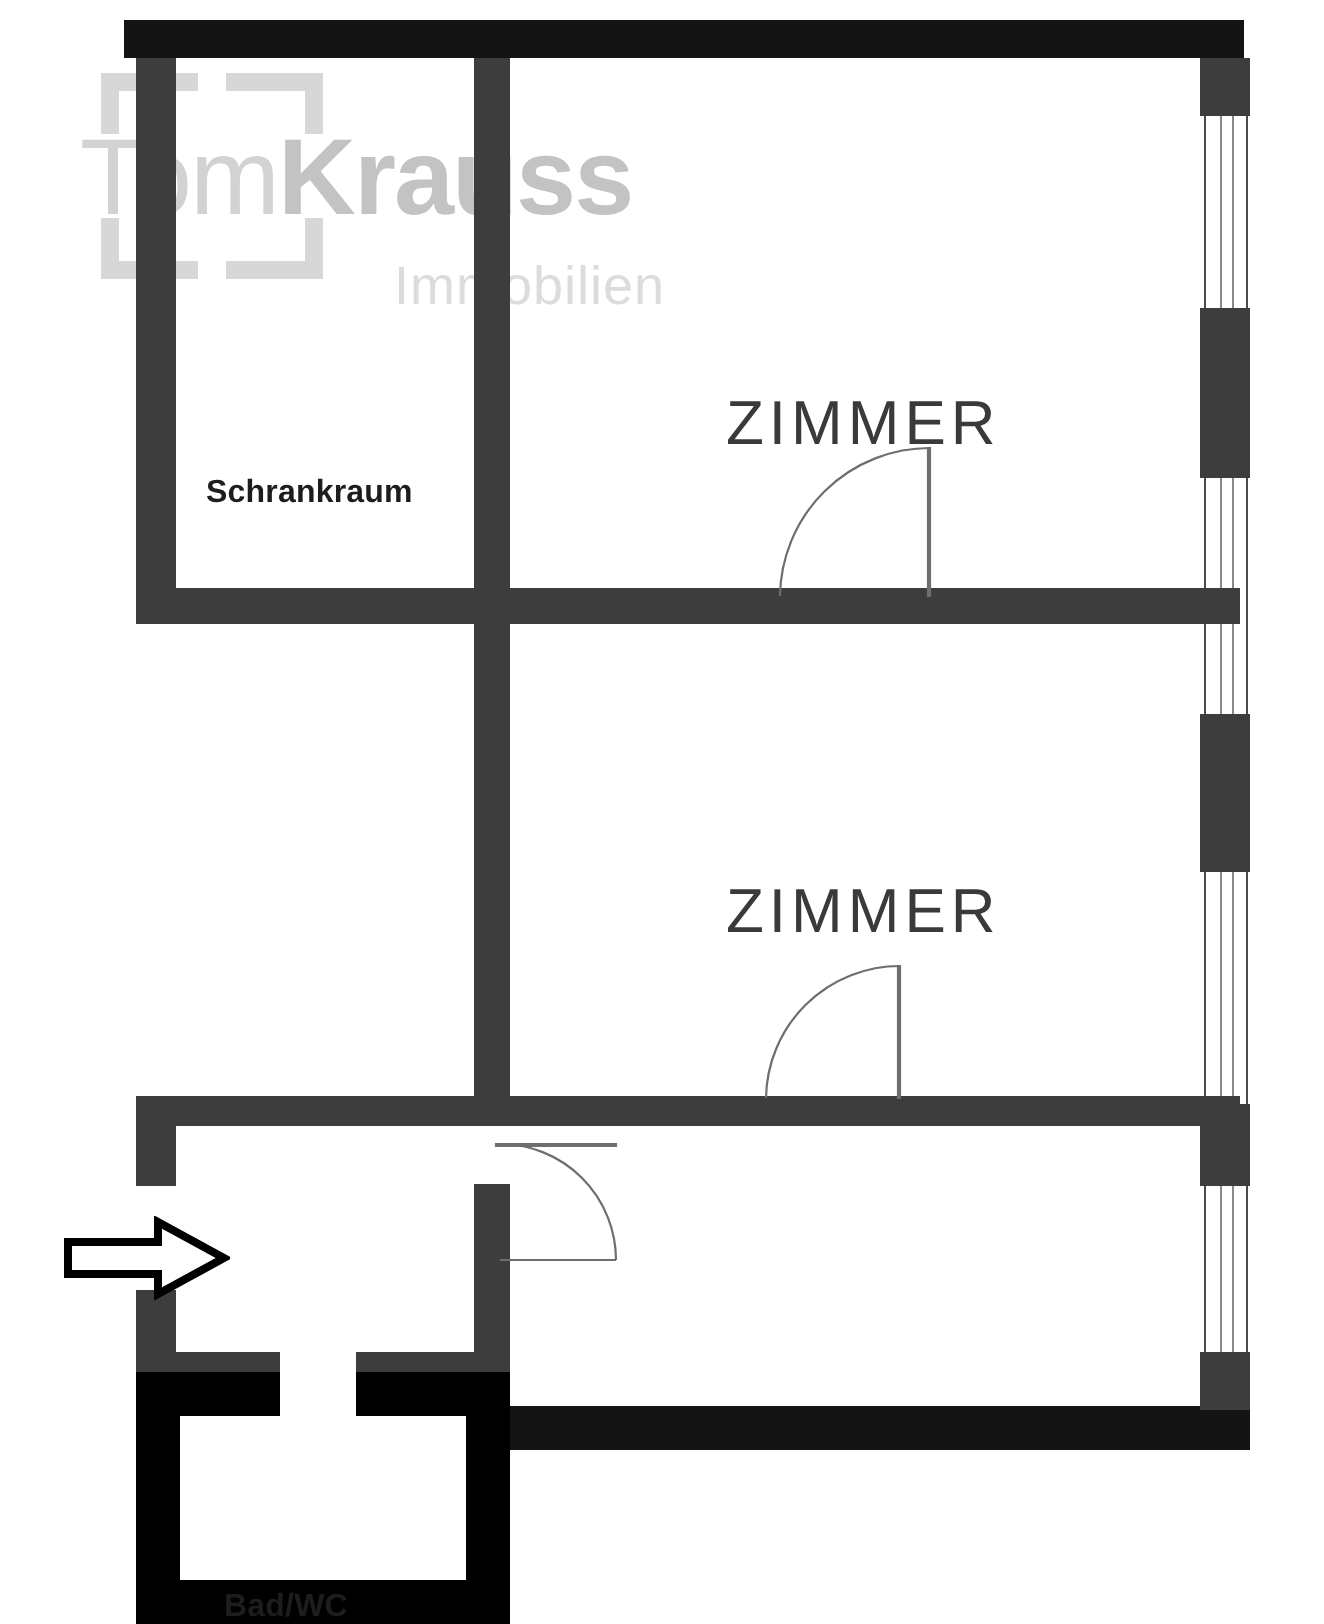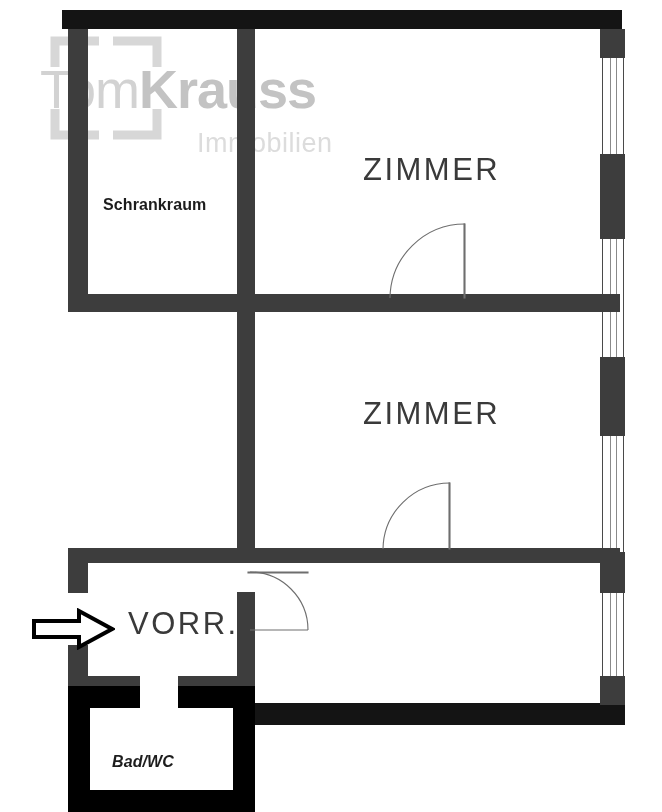--- a/index.html
+++ b/index.html
@@ -91,20 +91,21 @@
     stroke-width: 1.1;
     fill: #ffffff;
   }
 
   
   .room-label {
     position: absolute;
     color: #3a3a3a;
     white-space: nowrap;
     pointer-events: none;
+    margin-top: 42px;
   }
   .label-big {
     font-size: 31px;
     font-weight: 400;
     letter-spacing: 2.5px;
   }
   .label-small {
     font-size: 16px;
     font-weight: 700;
     letter-spacing: 0.1px;
@@ -205,18 +206,17 @@
   <svg class="entry-arrow" width="84" height="42" viewBox="0 0 84 42" xmlns="http://www.w3.org/2000/svg">
     <path d="M3 13 L48 13 L48 3 L81 21 L48 39 L48 29 L3 29 Z" fill="#ffffff" stroke="#000000" stroke-width="4" stroke-linejoin="miter"></path>
   </svg>
 
   <div class="room-label label-small" style="left:103px; top:196px;">Schrankraum</div>
 
   <div class="room-label label-big" style="left:363px; top:152px;">ZIMMER</div>
 
   <div class="room-label label-big" style="left:363px; top:396px;">ZIMMER</div>
 
-  <div class="room-label label-big" style="left:128px; top:606px;">VORR.</div>
-
-
-  <div class="room-label label-small" style="left:112px; top:753px;font-style:italic;">Bad/WC</div>
+
+
+  <div class="room-label label-small" style="left:112px; top:753px;">Bad/WC</div>
 
 </div>
 
 </body></html>

